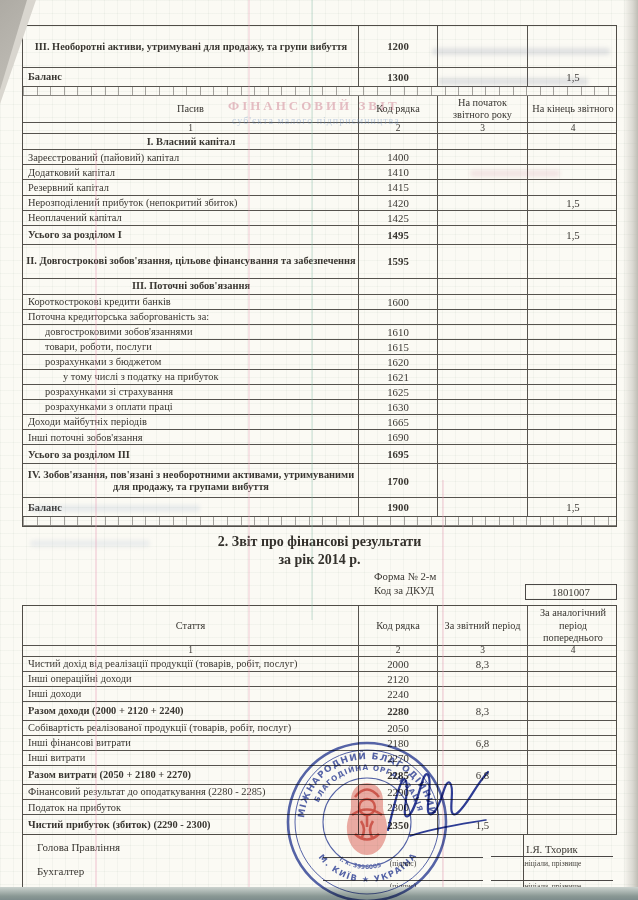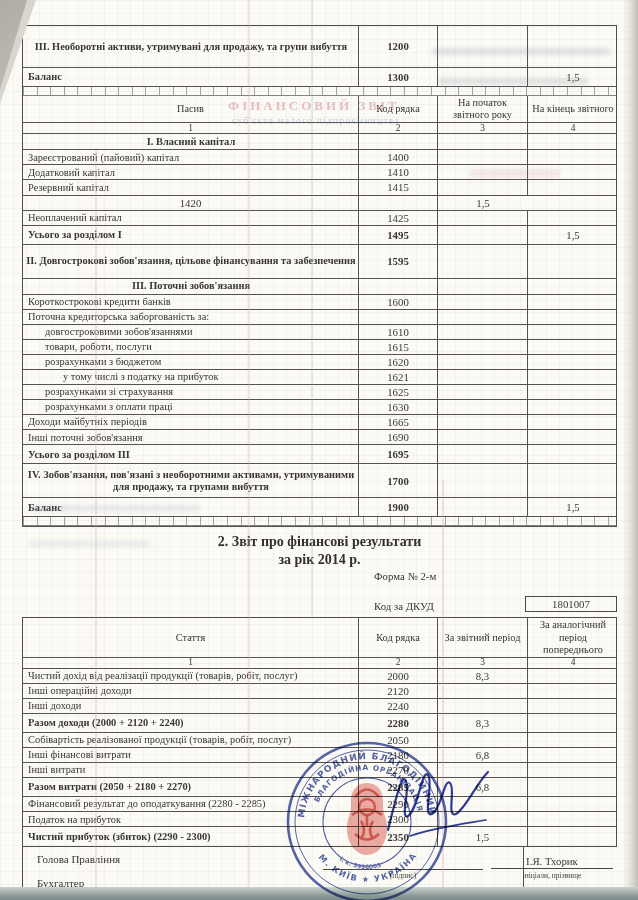--- a/index.html
+++ b/index.html
@@ -69,24 +69,24 @@
   .hdr .cell { font-size:10.3px; line-height:1.18; }
   .nums { min-height:11px; }
   .nums .cell { font-size:9.5px; padding:0; line-height:1; }
   .strip { height:9px; border-bottom:1px solid #56534e; opacity:0.7;
     background:repeating-linear-gradient(90deg, rgba(86,83,78,0.75) 0 1px, transparent 1px 13.6px); }
 
   .title2 { width:595px; text-align:center; font-weight:bold; font-size:14px;
     line-height:1.25; margin:6px 0 2px; color:#34312c; }
   .form-meta { width:595px; margin-top:2px; font-size:10.8px; color:#3a3732; }
   .fm-line1 { padding-left:352px; height:13px; }
-  .fm-line2 { display:flex; align-items:flex-end; margin-top:1px;gap:44px; }
+  .fm-line2 { display:flex; align-items:flex-start; margin-top:1px;gap:44px; }
   .fm-line2 .lbl { margin-left:352px; }
   .dkud-box { margin-left:auto; width:92px; border:1.2px solid #4a4745; text-align:center;
-    padding:1px 0; font-size:10.8px;margin-top:12px; }
+    padding:1px 0; font-size:10.8px; }
 
   .sig-box { width:502px; height:54px; position:relative; margin-top:0;
     border:1.3px solid #504d47; border-top:none; font-size:11px; color:#3a3732; }
   .sig-role1 { position:absolute; left:14px; top:6px;  }
   .sig-role2 { position:absolute; left:14px; top:30px; }
   .sig-line  { position:absolute; border-bottom:1px solid #4a4745; }
   .sl1 { left:300px; top:7px;  width:160px; height:16px; }
   .sl2 { left:300px; top:30px; width:160px; height:16px; }
   .nl1 { left:468px; top:0px;  width:122px; height:22px; text-align:center; font-size:10.8px;
          display:flex; align-items:flex-end; justify-content:center; padding-bottom:1px; }
@@ -169,20 +169,21 @@
           <div class="cell c-val"></div>
           <div class="cell c-val"></div>
         </div>
         <div class="row s-item">
           <div class="cell c-label">Резервний капітал</div>
           <div class="cell c-code">1415</div>
           <div class="cell c-val"></div>
           <div class="cell c-val"></div>
         </div>
         <div class="row s-item">
+          <div class="cell c-label">Нерозподілений прибуток (непокритий збиток)</div>
           <div class="cell c-code">1420</div>
           <div class="cell c-val"></div>
           <div class="cell c-val">1,5</div>
         </div>
         <div class="row s-item">
           <div class="cell c-label">Неоплачений капітал</div>
           <div class="cell c-code">1425</div>
           <div class="cell c-val"></div>
           <div class="cell c-val"></div>
         </div>

